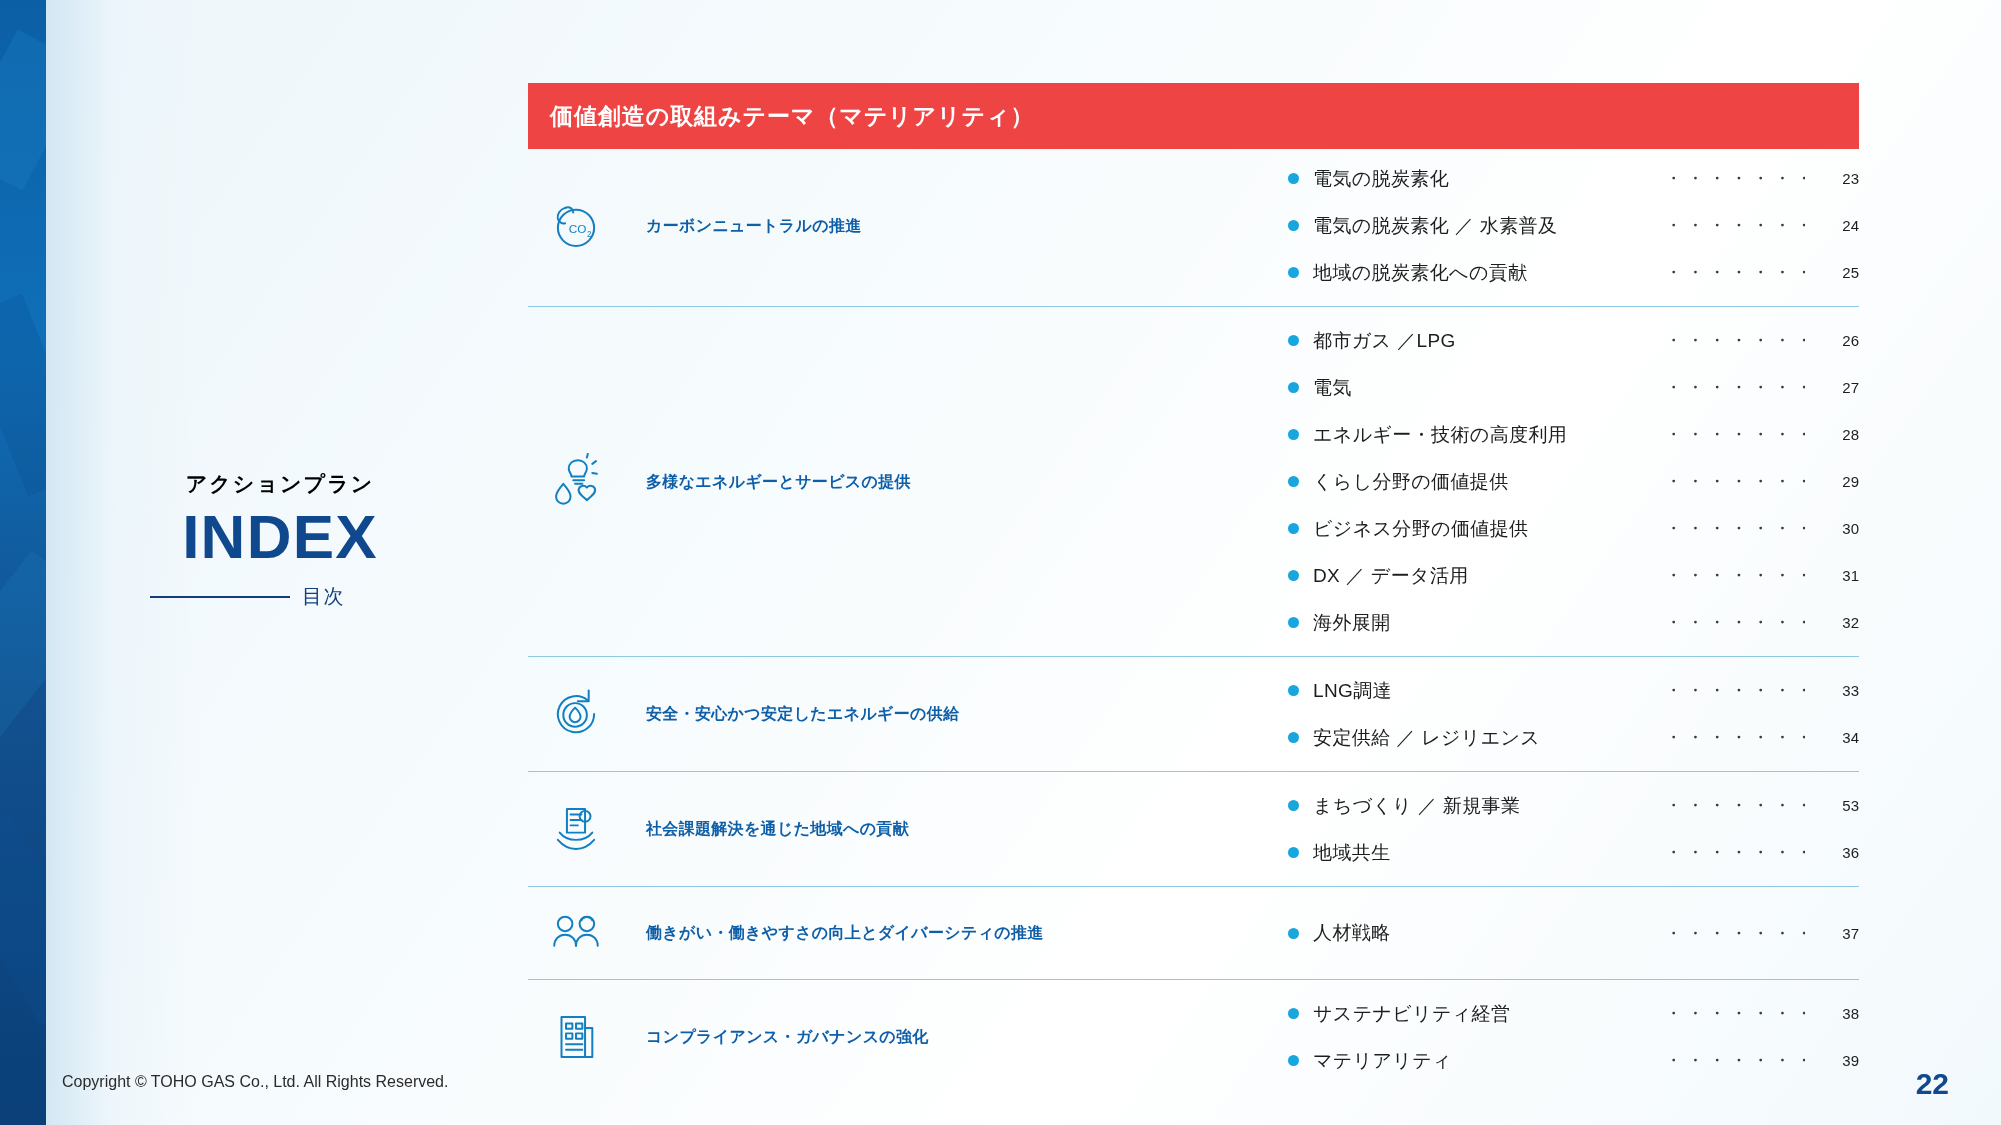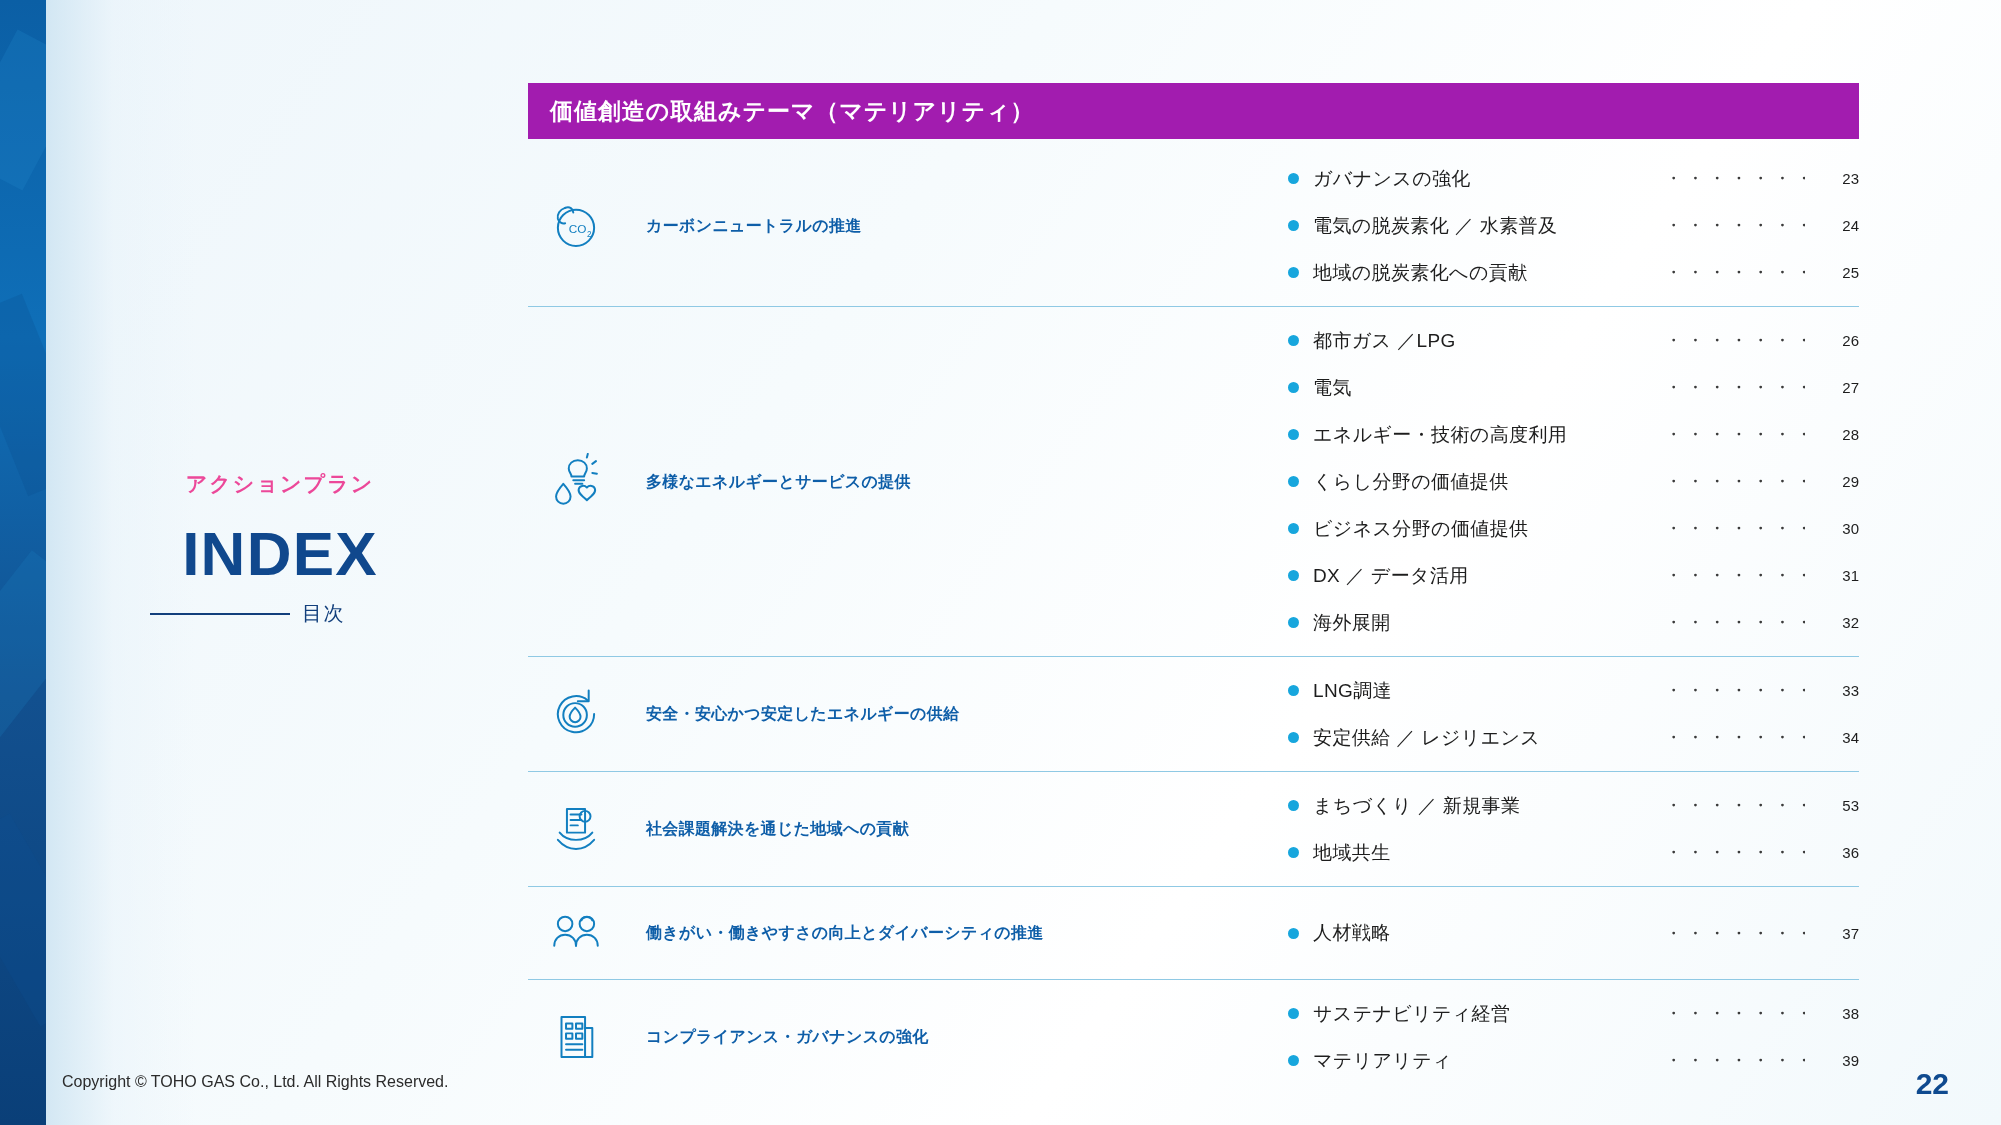--- a/index.html
+++ b/index.html
@@ -40,43 +40,43 @@
   
   #index-block {
     position: absolute;
     left: 150px; top: 470px;
     width: 260px;
     text-align: center;
     color: #0a3d7a;
   }
   #index-block .kicker {
     font-size: 21px; font-weight: bold; letter-spacing: .10em;
-    color: #ec4899; margin-bottom: 23px;
+    color: #000000; margin-bottom: 6px;
   }
   #index-block .big {
     font-size: 62px; font-weight: bold; letter-spacing: .02em;
     color: #10488d; line-height: 1.05;
   }
   #index-block .sub-row {
     display: flex; align-items: center; 
     gap: 12px; margin-top: 14px;
   }
   #index-block .rule {
     flex: 1 1 auto; height: 2px; background: #123f7c; max-width: 140px;
   }
   #index-block .sub {
     font-size: 20px; color: #123f7c; letter-spacing: .08em;
   }
 
   
   #header-bar {
     position: absolute;
     left: 528px; top: 83px;
-    width: 1331px; height: 56px;
-    background: #a21caf;
+    width: 1331px; height: 66px;
+    background: #ef4444;
     display: flex; align-items: center;
   }
   #header-bar .title {
     color: #ffffff; font-size: 23px; font-weight: bold;
     letter-spacing: .04em; padding-left: 22px;
   }
 
   
   #toc {
     position: absolute;
@@ -185,21 +185,21 @@
       <circle cx="32" cy="34" r="20"></circle>
       <text x="24" y="40" font-size="13" font-family="Liberation Sans, sans-serif" fill="currentColor" stroke="none">CO</text>
       <text x="44" y="44" font-size="9" font-family="Liberation Sans, sans-serif" fill="currentColor" stroke="none">2</text>
     </svg>
         </span>
         <span class="theme-label">カーボンニュートラルの推進</span>
       </div>
       <div class="items-cell">
         <div class="toc-item">
           <span class="bullet"></span>
-          <span class="item-label">ガバナンスの強化</span>
+          <span class="item-label">電気の脱炭素化</span>
           <span class="dots">・・・・・・・・・・・・</span>
           <span class="page-num">23</span>
         </div>
         <div class="toc-item">
           <span class="bullet"></span>
           <span class="item-label">電気の脱炭素化 ／ 水素普及</span>
           <span class="dots">・・・・・・・・・・・・</span>
           <span class="page-num">24</span>
         </div>
         <div class="toc-item">

